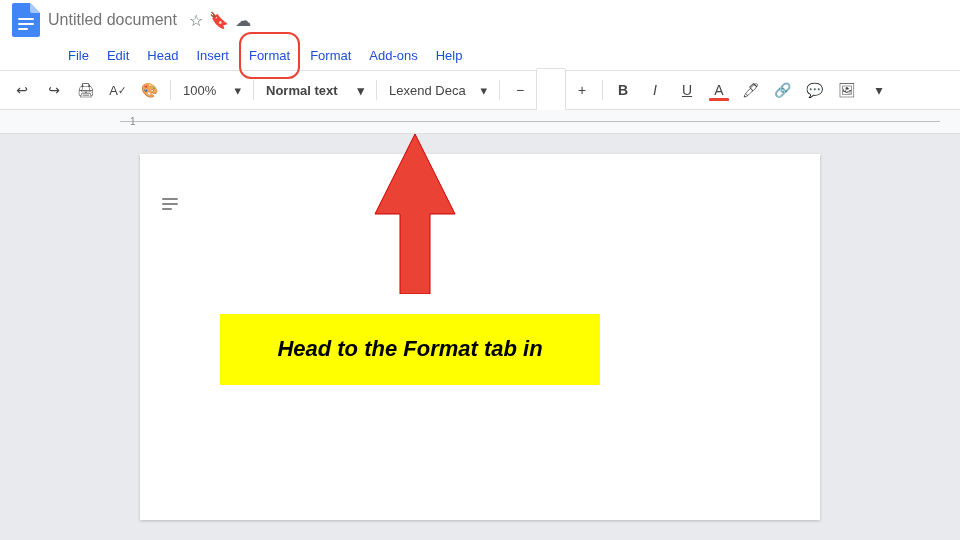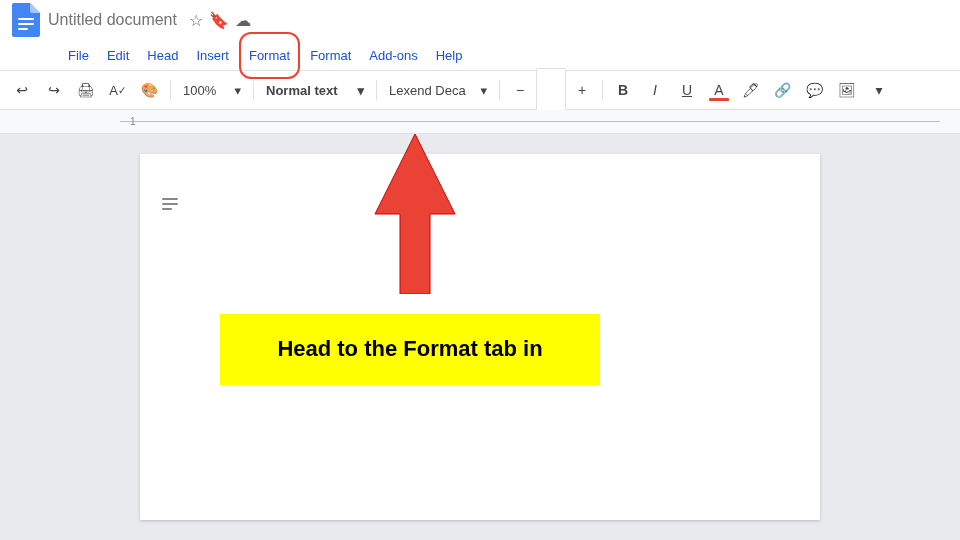--- a/index.html
+++ b/index.html
@@ -168,20 +168,21 @@
       height: calc(540px - 40px - 30px - 40px - 24px);
       overflow: hidden;
       padding: 20px 0;
     }
     .doc-page {
       width: 680px;
       background: #fff;
       box-shadow: 0 1px 3px rgba(0,0,0,0.2);
       position: relative;
       padding: 40px 60px;
+      font-style: italic;
     }
 
     
     .list-icon {
       position: absolute;
       left: 20px;
       top: 40px;
       color: #888;
       font-size: 16px;
     }

